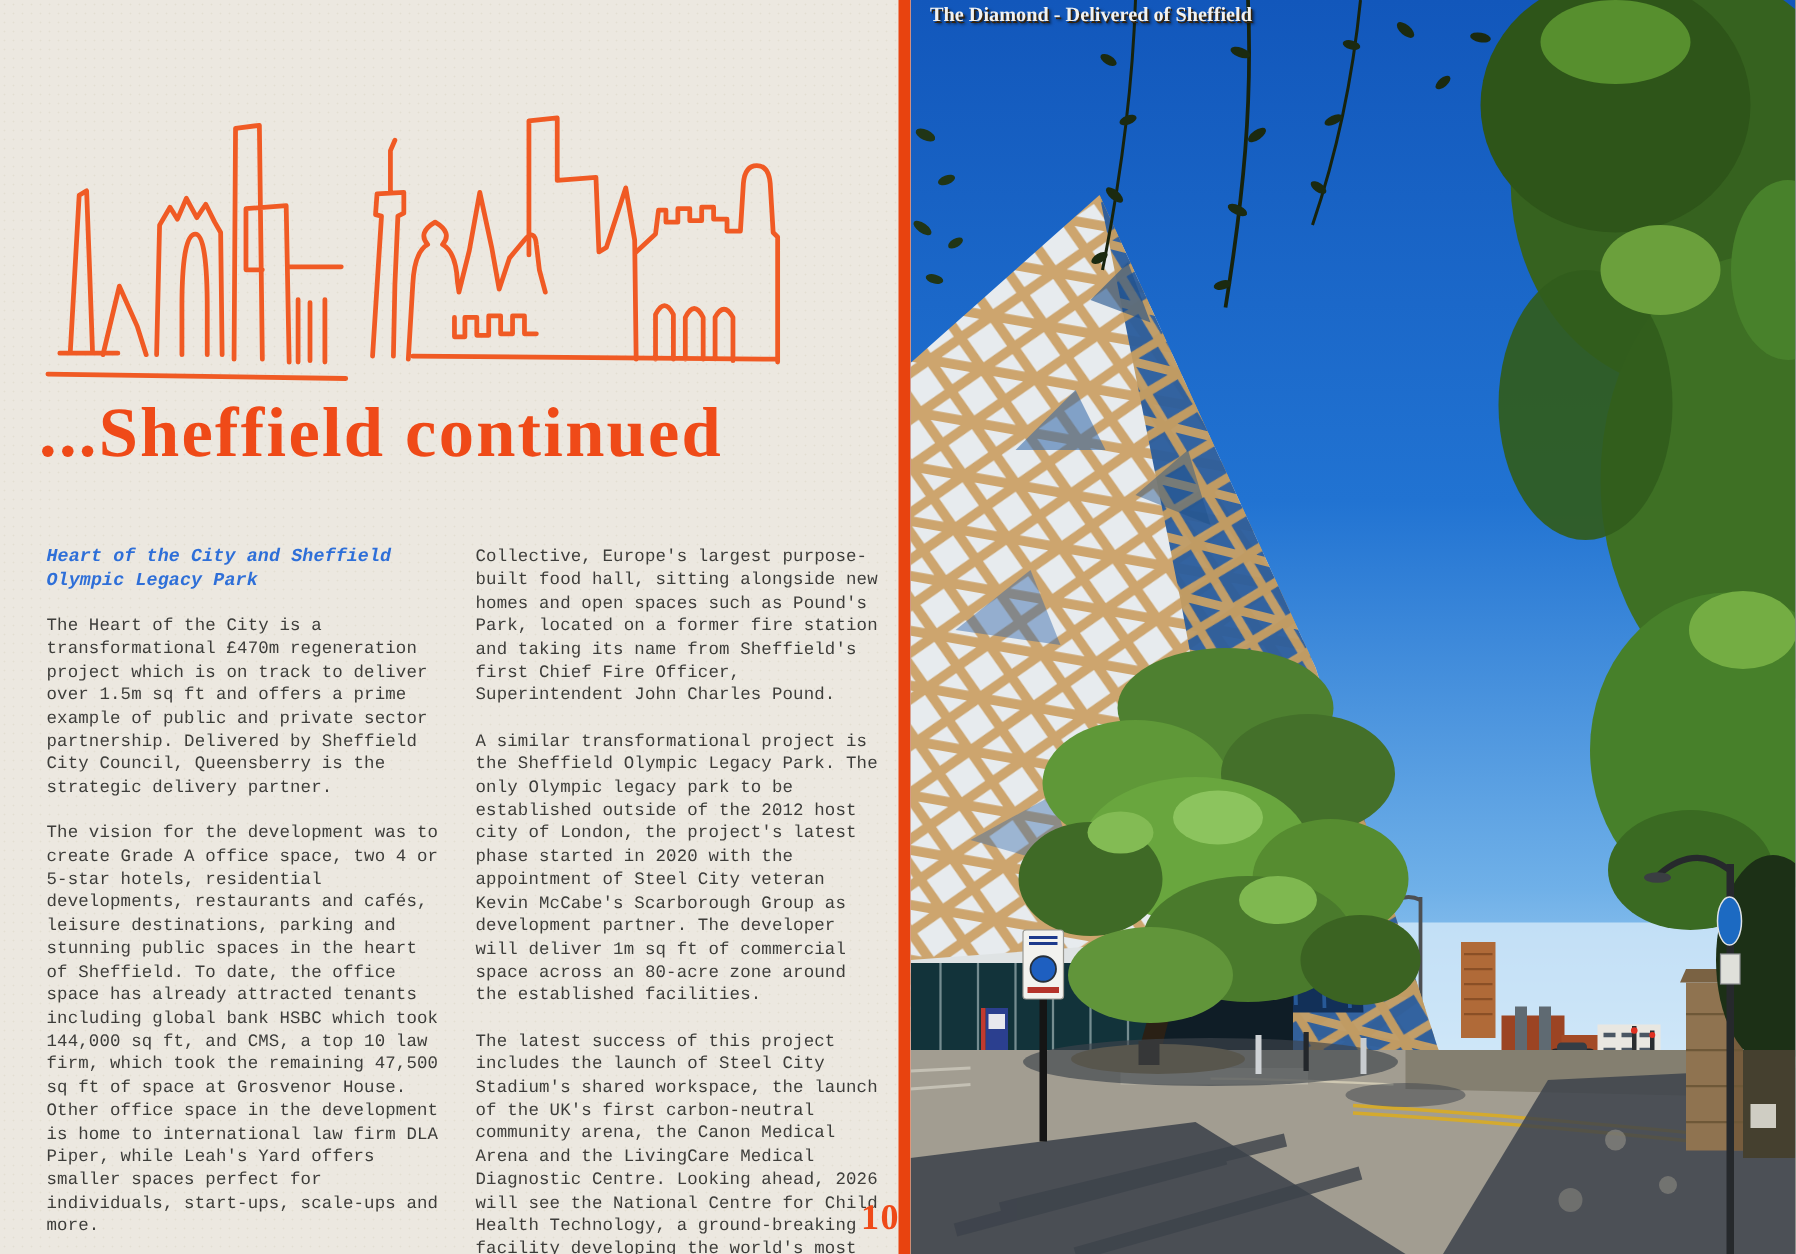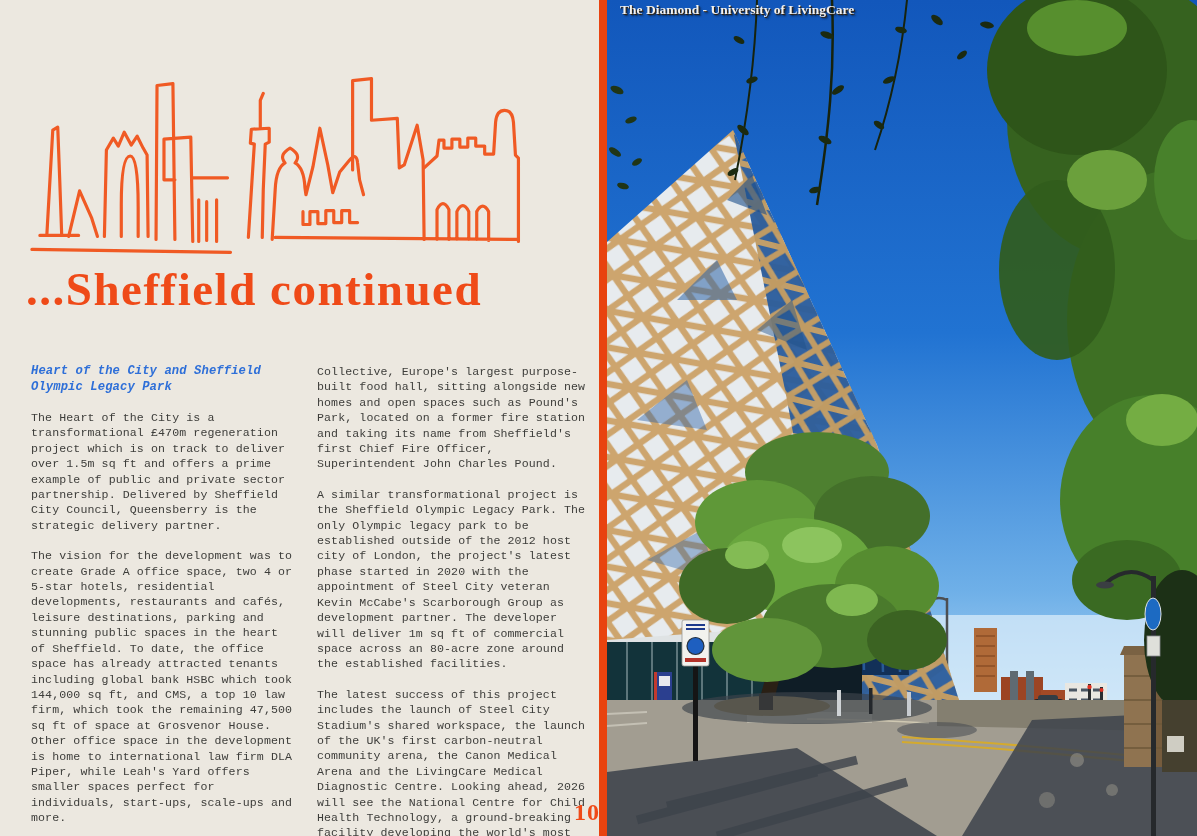--- a/index.html
+++ b/index.html
@@ -247,15 +247,15 @@
         <rect x="560" y="736" width="17" height="16" fill="#cfcdc3"></rect>
         <g>
           <rect x="544" y="576" width="5" height="260" fill="#26292c"></rect>
           <path d="M546 580 C530 568 514 570 499 583" stroke="#26292c" stroke-width="4" fill="none"></path>
           <ellipse cx="498" cy="585" rx="9" ry="3.5" fill="#3a3e42"></ellipse>
           <ellipse cx="546" cy="614" rx="8" ry="16" fill="#1c6ac2" stroke="#dfe3e6" stroke-width="1"></ellipse>
           <rect x="540" y="636" width="13" height="20" fill="#dfe0da" stroke="#8a8d90" stroke-width="0.8"></rect>
         </g>
       </g>
     </svg>
-    <div class="caption">The Diamond - University of LivingCare</div>
+    <div class="caption">The Diamond - Delivered of Sheffield</div>
   </div>
 </div>
 
 </body></html>

